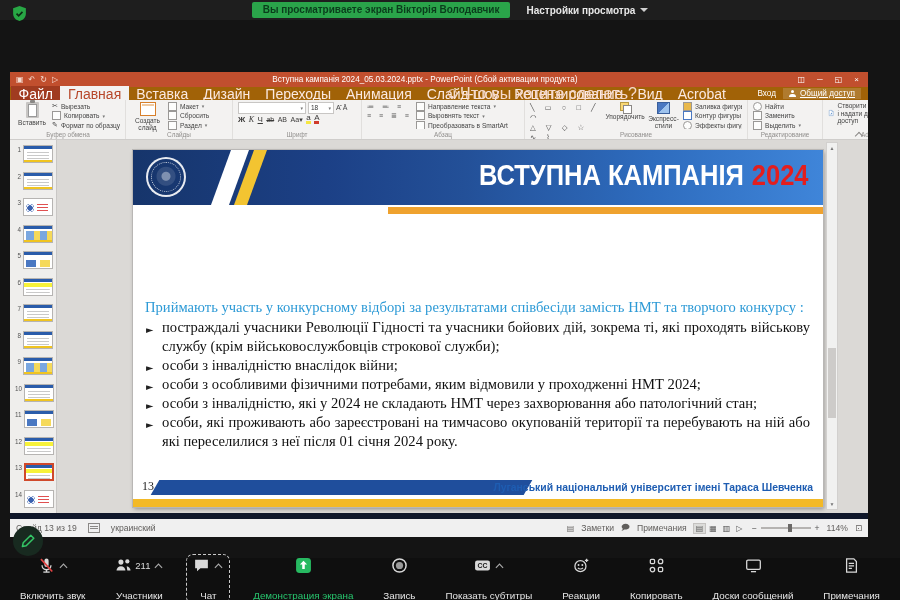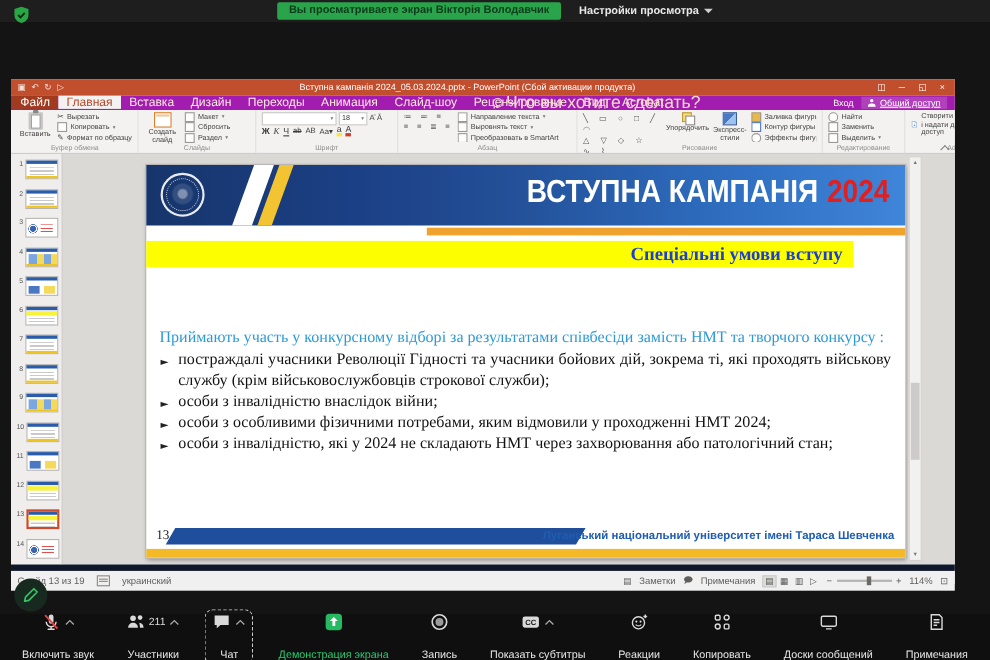--- a/index.html
+++ b/index.html
@@ -16,21 +16,21 @@
 
   
   #ppt{position:absolute;left:10px;top:72px;width:858px;height:459px;background:#f3f2f1;}
   .titlebar{height:15px;background:#c14f2e;display:flex;align-items:center;padding:0 3px;gap:2px;}
   .qat{display:flex;gap:5px;color:#f6ddd2;font-size:8px;align-items:center;padding-left:3px;}
   .qat span{line-height:1;}
   .ppt-title{flex:1;text-align:center;color:#fff;font-size:8.2px;white-space:nowrap;overflow:hidden;text-overflow:ellipsis;}
   .winbtns{display:flex;}
   .winbtns span{color:#fff;font-size:8px;padding:1px 6px;line-height:1;}
 
-  .tabsrow{height:13px;background:#a21caf;display:flex;align-items:flex-start;font-size:11px;color:#fbe9e1;padding-left:1px;}
+  .tabsrow{height:13px;background:#a16207;display:flex;align-items:center;font-size:14px;color:#fbe9e1;padding-left:1px;}
   .tab{padding:0 7.5px;display:flex;align-items:center;white-space:nowrap;}
   .tab.file{background:#a03b20;color:#fff;}
   .tab.active{background:#f3f2f1;color:#b7472a;}
   .tellme{display:flex;align-items:center;gap:3px;color:#f6d9cc;padding:0 8px;white-space:nowrap;}
   .bulb{width:7px;height:7px;border:1px solid #f6d9cc;border-radius:50%;position:relative;}
   .bulb::after{content:"";position:absolute;left:2px;top:6px;width:2px;height:2px;background:#f6d9cc;}
   .acct{margin-left:auto;display:flex;align-items:center;gap:6px;padding-right:4px;color:#fff;text-decoration:underline;}
   .acct .shareb{background:rgba(255,255,255,.16);padding:1px 6px;display:flex;gap:4px;align-items:center;}
   .person{width:7px;height:7px;position:relative;display:inline-block;}
   .person::before{content:"";position:absolute;left:2px;top:0;width:3px;height:3px;border-radius:50%;background:#fff;}
@@ -499,35 +499,33 @@
       </div>
 
     <div class="slide">
       <div class="shead">
         <span class="emblem"></span>
         <span class="stripe-w"></span>
         <span class="stripe-y"></span>
         <div class="htitle"><span>ВСТУПНА КАМПАНІЯ</span><span class="yr">2024</span></div>
       </div>
       <div class="orange-strip"></div>
-      <div class="banner">
-        <span>Спеціальні умови вступу</span>
-      </div>
       <div class="sbody">
         <div class="intro">Приймають участь у конкурсному відборі за результатами співбесіди замість НМТ та творчого конкурсу :</div>
         <div>
 
             <div class="bullet"><span>постраждалі учасники Революції Гідності та учасники бойових дій, зокрема ті, які проходять військову службу (крім військовослужбовців строкової служби);</span></div>
 
             <div class="bullet"><span>особи з інвалідністю внаслідок війни;</span></div>
 
             <div class="bullet"><span>особи з особливими фізичними потребами, яким відмовили у проходженні НМТ 2024;</span></div>
 
             <div class="bullet"><span>особи з інвалідністю, які у 2024 не складають НМТ через захворювання або патологічний стан;</span></div>
 
+            <div class="bullet"><span>особи, які проживають або зареєстровані на тимчасово окупованій території та перебувають на ній або які переселилися з неї після 01 січня 2024 року.</span></div>
           </div>
       </div>
       <span class="sfoot-num">13</span>
       <span class="sfoot-par"></span>
       <span class="sfoot-uni">Луганський національний університет імені Тараса Шевченка</span>
       <span class="sfoot-strip"></span>
     </div>
 
     <div class="vscroll">
       <span class="vs-arrow" style="top:0;">▲</span>

